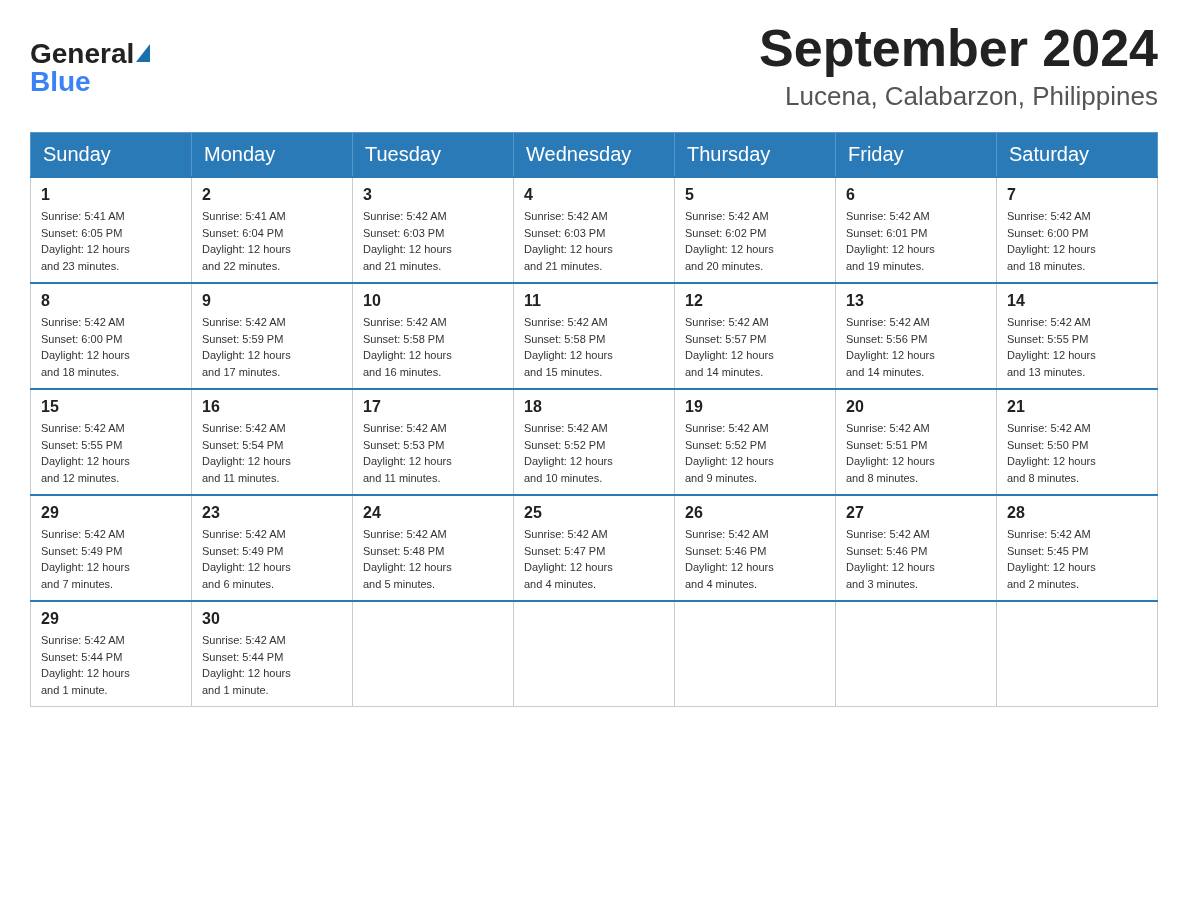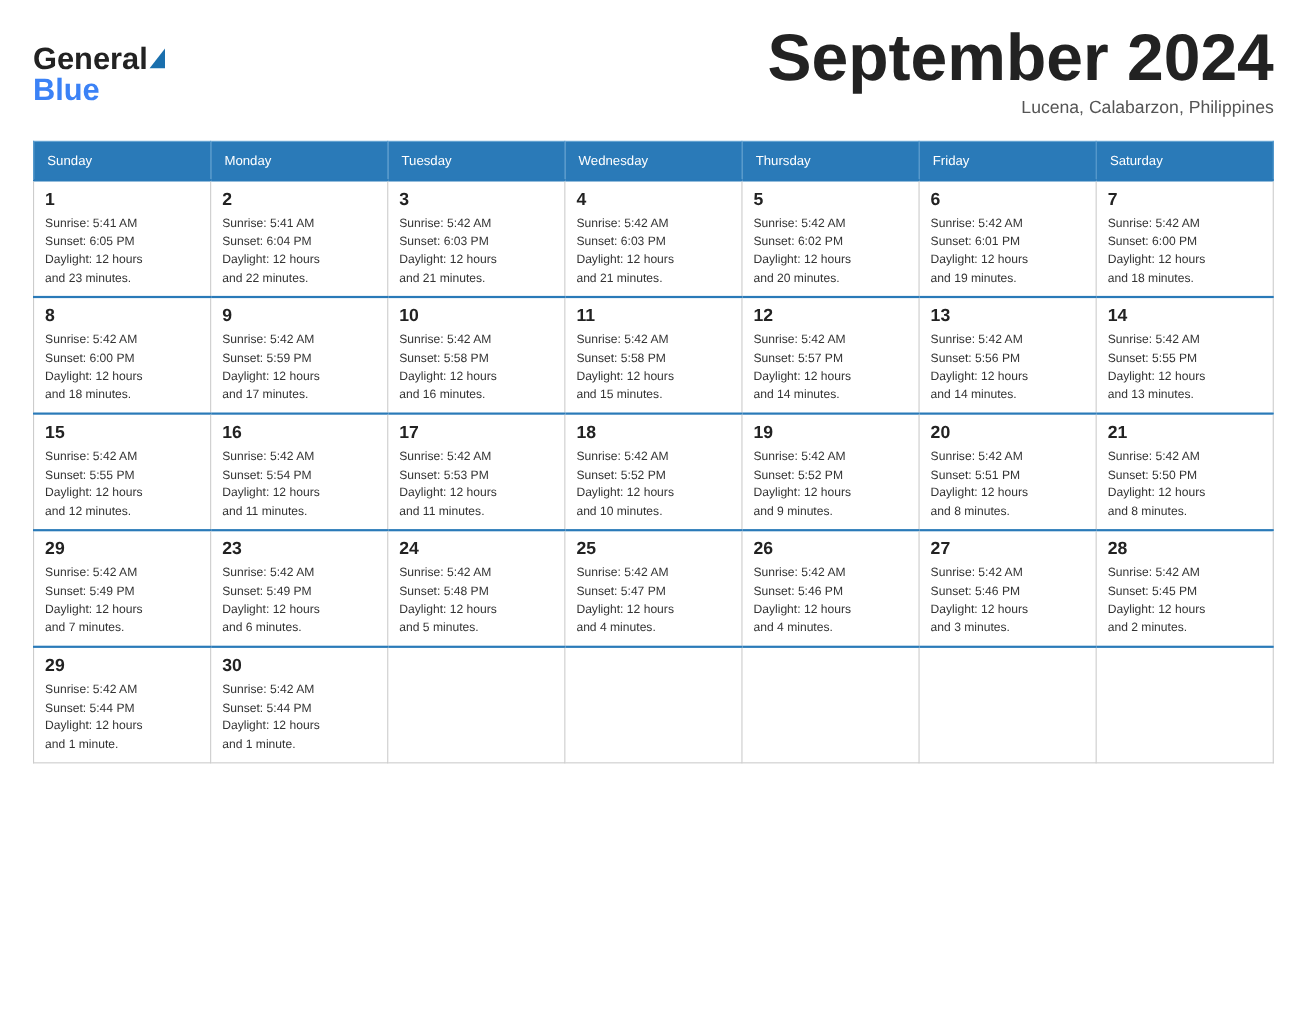--- a/index.html
+++ b/index.html
@@ -35,39 +35,39 @@
       border-left: 14px solid transparent;
       border-bottom: 18px solid #1a6fad;
       display: inline-block;
       margin-left: 2px;
       margin-bottom: 2px;
     }
     .title-block {
       text-align: right;
     }
     .month-title {
-      font-size: 60px;
+      font-size: 52px;
       font-weight: bold;
       color: #222;
       line-height: 1.1;
     }
     .location-title {
-      font-size: 16px;
+      font-size: 26px;
       color: #555;
       margin-top: 4px;
     }
     .calendar {
       width: 100%;
       border-collapse: collapse;
       border: 1px solid #aaa;
     }
     .calendar th {
       background-color: #2a7ab8;
       color: #fff;
-      font-size: 12px;
+      font-size: 20px;
       font-weight: normal;
       padding: 10px 12px;
       text-align: left;
       border: 1px solid #5599cc;
     }
     .calendar td {
       vertical-align: top;
       padding: 8px 10px;
       border: 1px solid #ccc;
       font-size: 13px;

